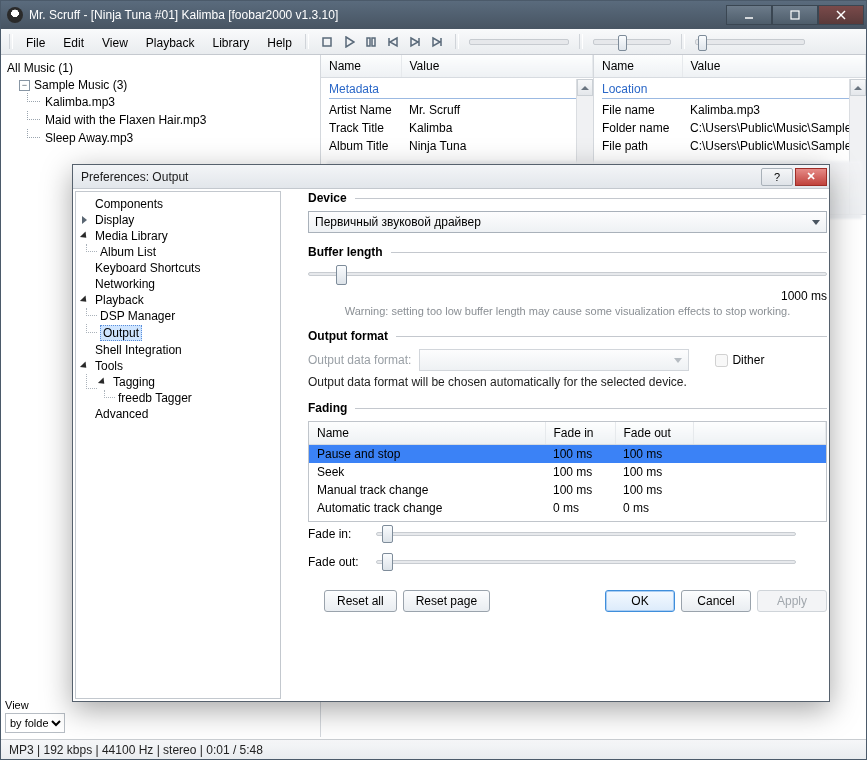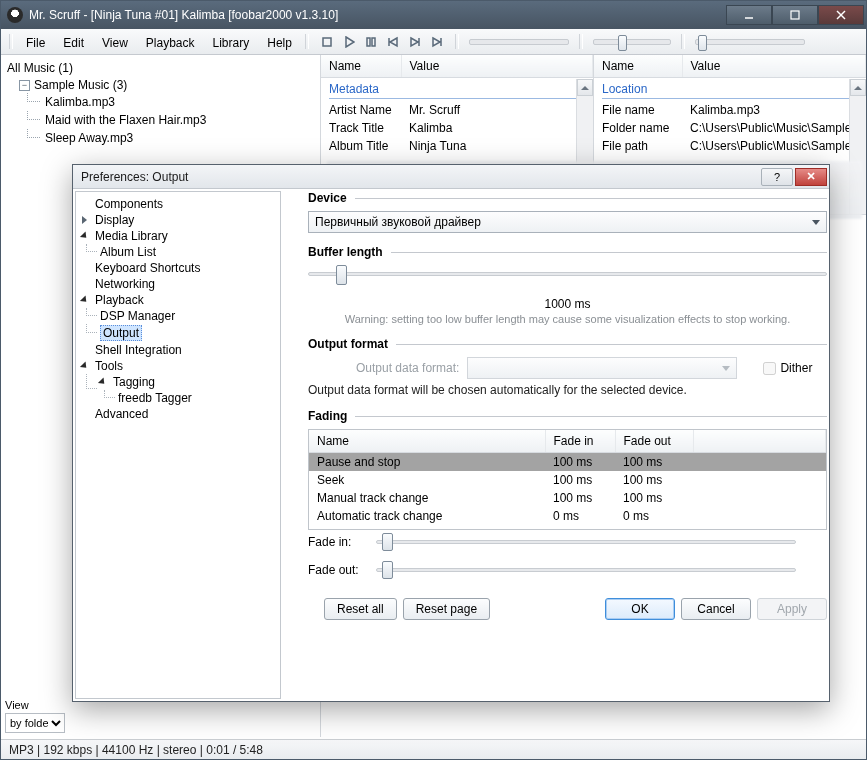--- a/index.html
+++ b/index.html
@@ -79,36 +79,36 @@
 
 .pref-page { flex: 1; display: flex; flex-direction: column; gap: 12px; }
 .group-title { font-weight: bold; font-size: 12px; display: flex; align-items: center; gap: 8px; }
 .group-title .line { flex: 1; border-top: 1px solid #c4c8ce; }
 .dropdown { width: 100%; height: 22px; border: 1px solid #a9b1ba; background: linear-gradient(#fdfdfe,#eef1f4); display: flex; align-items: center; padding: 0 6px; justify-content: space-between; cursor: default; }
 .dropdown .dd-arrow { width: 0; height: 0; border-left: 4px solid transparent; border-right: 4px solid transparent; border-top: 5px solid #4a5560; }
 
 .buflen .track { position: relative; height: 22px; margin-top: 4px; }
 .buflen .rail { position: absolute; left: 0; right: 0; top: 9px; height: 4px; background: #e7e9ec; border: 1px solid #c8ccd1; border-radius: 2px; }
 .buflen .thumb { position: absolute; top: 2px; left: 28px; width: 11px; height: 20px; background: linear-gradient(#fafcfe,#dde3e9); border: 1px solid #7e8c9a; border-radius: 2px; }
-.buflen .center { text-align: center; margin-top: 12px; }
+.buflen .center { text-align: right; margin-top: 4px; }
 .buflen .warning { text-align: center; color: #8a8f94; font-size: 11px; margin-top: 2px; }
 
-.outfmt-row { display: flex; align-items: center; gap: 8px; margin-left: 48px; }
+.outfmt-row { display: flex; align-items: center; gap: 8px; }
 .outfmt-row .lbl { color: #9aa0a6; }
 .outfmt-row .dropdown { flex: 1; max-width: 270px; border-color: #d2d6db; color: #aab0b6; }
 .outfmt-row .dropdown .dd-arrow { border-top-color: #b6bcc2; }
 .check { display: flex; align-items: center; gap: 4px; margin-left: 18px; }
 .check input { accent-color: #6b7784; }
 .outfmt-note { margin-top: 4px; color: #222; }
 
 .fading-table { border: 1px solid #c0c5cb; }
 .fading-table table { width: 100%; border-collapse: collapse; }
 .fading-table th { text-align: left; font-weight: normal; padding: 4px 8px; background: linear-gradient(#fdfefe,#eef1f4); border-bottom: 1px solid #d7dbe0; border-right: 1px solid #e6e9ec; }
 .fading-table td { padding: 2px 8px; }
-.fading-table tr.sel td { background: #a3a3a3; }
+.fading-table tr.sel td { background: #3b82f6; }
 .fading-table tbody tr:last-child td { padding-bottom: 6px; }
 
 .fade-sliders { display: flex; flex-direction: column; gap: 8px; margin-top: 2px; }
 .fs-row { display: flex; align-items: center; gap: 10px; }
 .fs-row .lbl { width: 58px; }
 .fs-row .track { position: relative; flex: 1; max-width: 420px; height: 20px; }
 .fs-row .rail { position: absolute; left: 0; right: 0; top: 8px; height: 4px; background: #e7e9ec; border: 1px solid #c8ccd1; border-radius: 2px; }
 .fs-row .thumb { position: absolute; top: 1px; left: 6px; width: 11px; height: 18px; background: linear-gradient(#fafcfe,#dde3e9); border: 1px solid #7e8c9a; border-radius: 2px; }
 
 .dlg-buttons { display: flex; gap: 6px; padding-top: 6px; align-items: center; margin-left: 16px; }

